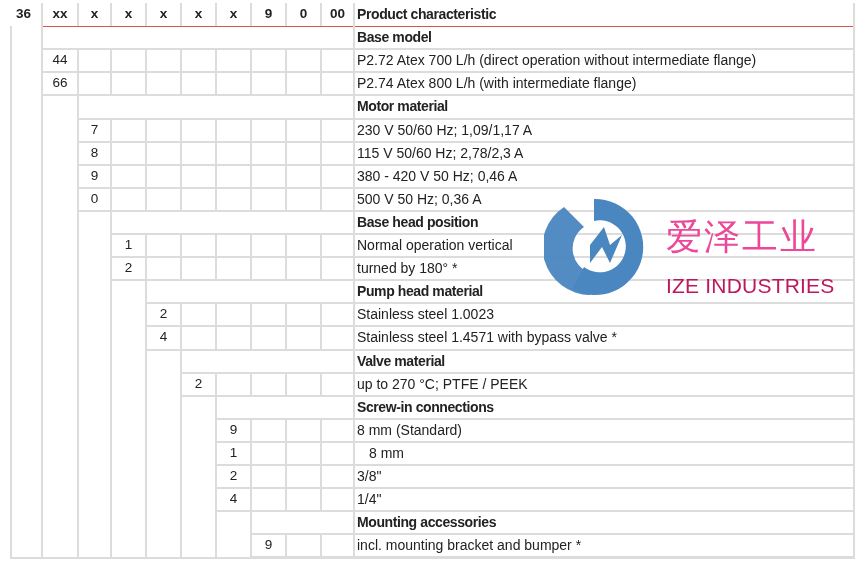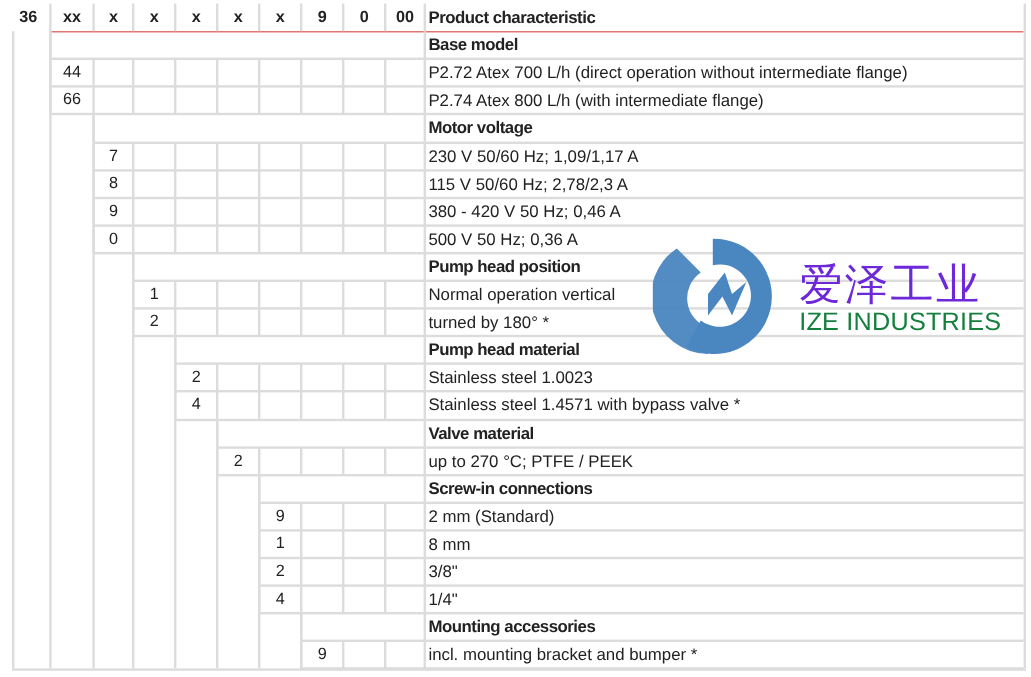--- a/index.html
+++ b/index.html
@@ -7,23 +7,23 @@
          font-family:"Liberation Sans", sans-serif; color:#222; }
   .cell { position:absolute; box-sizing:border-box; font-size:13.5px; line-height:22px;
           text-align:center; }
   .vline { position:absolute; width:2px; background:#dcdcdc; }
   .hline { position:absolute; height:2px; background:#dcdcdc; }
   .red { position:absolute; height:1px; background:#d9534f; }
   .head { font-weight:bold; font-size:13.5px; }
   .desc { position:absolute; left:357px; font-size:14px; line-height:22px; white-space:nowrap; }
   .desc.bold { font-weight:bold; letter-spacing:-0.4px; }
   .logo { position:absolute; left:544px; top:197px; width:120px; height:100px; }
-  .logo-cn { position:absolute; left:666px; top:213px; font-size:36px; color:#6d28d9; letter-spacing:2px;
+  .logo-cn { position:absolute; left:666px; top:213px; font-size:36px; color:#ec4899; letter-spacing:2px;
              font-family:"DejaVu Sans", sans-serif; }
-  .logo-en { position:absolute; left:666px; top:257px; font-size:21px; color:#15803d;
+  .logo-en { position:absolute; left:666px; top:274px; font-size:21px; color:#be185d;
              font-family:"Liberation Sans", sans-serif; letter-spacing:0.2px; }
 </style>
 </head>
 <body>
 
 <div id="table">
     <div class="cell head" style="left: 5px; top: 3px; width: 37px;">36</div>
     <div class="cell head" style="left: 42px; top: 3px; width: 36px;">xx</div>
     <div class="cell head" style="left: 78px; top: 3px; width: 33px;">x</div>
     <div class="cell head" style="left: 111px; top: 3px; width: 35px;">x</div>
@@ -68,21 +68,21 @@
     <div class="vline" style="left: 77px; top: 72.3px; height: 23.1px;"></div>
     <div class="vline" style="left: 110px; top: 72.3px; height: 23.1px;"></div>
     <div class="vline" style="left: 145px; top: 72.3px; height: 23.1px;"></div>
     <div class="vline" style="left: 180px; top: 72.3px; height: 23.1px;"></div>
     <div class="vline" style="left: 215px; top: 72.3px; height: 23.1px;"></div>
     <div class="vline" style="left: 250px; top: 72.3px; height: 23.1px;"></div>
     <div class="vline" style="left: 285px; top: 72.3px; height: 23.1px;"></div>
     <div class="vline" style="left: 320px; top: 72.3px; height: 23.1px;"></div>
     <div class="vline" style="left: 353px; top: 72.3px; height: 23.1px;"></div>
     <div class="hline" style="left: 42px; top: 94.4px; width: 811px;"></div>
-    <div class="desc bold" style="top: 95.4px;">Motor voltage</div>
+    <div class="desc bold" style="top: 95.4px;">Motor material</div>
     <div class="hline" style="left: 78px; top: 117.5px; width: 775px;"></div>
     <div class="vline" style="left: 77px; top: 95.4px; height: 23.1px;"></div>
     <div class="vline" style="left: 353px; top: 95.4px; height: 23.1px;"></div>
     <div class="cell" style="left: 78px; top: 118.5px; width: 33px;">7</div>
     <div class="desc" style="top: 118.5px;">230 V 50/60 Hz; 1,09/1,17 A</div>
     <div class="vline" style="left: 77px; top: 118.5px; height: 23.1px;"></div>
     <div class="vline" style="left: 110px; top: 118.5px; height: 23.1px;"></div>
     <div class="vline" style="left: 145px; top: 118.5px; height: 23.1px;"></div>
     <div class="vline" style="left: 180px; top: 118.5px; height: 23.1px;"></div>
     <div class="vline" style="left: 215px; top: 118.5px; height: 23.1px;"></div>
@@ -120,21 +120,21 @@
     <div class="vline" style="left: 77px; top: 187.8px; height: 23.1px;"></div>
     <div class="vline" style="left: 110px; top: 187.8px; height: 23.1px;"></div>
     <div class="vline" style="left: 145px; top: 187.8px; height: 23.1px;"></div>
     <div class="vline" style="left: 180px; top: 187.8px; height: 23.1px;"></div>
     <div class="vline" style="left: 215px; top: 187.8px; height: 23.1px;"></div>
     <div class="vline" style="left: 250px; top: 187.8px; height: 23.1px;"></div>
     <div class="vline" style="left: 285px; top: 187.8px; height: 23.1px;"></div>
     <div class="vline" style="left: 320px; top: 187.8px; height: 23.1px;"></div>
     <div class="vline" style="left: 353px; top: 187.8px; height: 23.1px;"></div>
     <div class="hline" style="left: 78px; top: 209.9px; width: 775px;"></div>
-    <div class="desc bold" style="top: 210.9px;">Pump head position</div>
+    <div class="desc bold" style="top: 210.9px;">Base head position</div>
     <div class="hline" style="left: 111px; top: 233px; width: 742px;"></div>
     <div class="vline" style="left: 110px; top: 210.9px; height: 23.1px;"></div>
     <div class="vline" style="left: 353px; top: 210.9px; height: 23.1px;"></div>
     <div class="cell" style="left: 111px; top: 234px; width: 35px;">1</div>
     <div class="desc" style="top: 234px;">Normal operation vertical</div>
     <div class="vline" style="left: 110px; top: 234px; height: 23.1px;"></div>
     <div class="vline" style="left: 145px; top: 234px; height: 23.1px;"></div>
     <div class="vline" style="left: 180px; top: 234px; height: 23.1px;"></div>
     <div class="vline" style="left: 215px; top: 234px; height: 23.1px;"></div>
     <div class="vline" style="left: 250px; top: 234px; height: 23.1px;"></div>
@@ -188,29 +188,29 @@
     <div class="vline" style="left: 250px; top: 372.6px; height: 23.1px;"></div>
     <div class="vline" style="left: 285px; top: 372.6px; height: 23.1px;"></div>
     <div class="vline" style="left: 320px; top: 372.6px; height: 23.1px;"></div>
     <div class="vline" style="left: 353px; top: 372.6px; height: 23.1px;"></div>
     <div class="hline" style="left: 181px; top: 394.7px; width: 672px;"></div>
     <div class="desc bold" style="top: 395.7px;">Screw-in connections</div>
     <div class="hline" style="left: 216px; top: 417.8px; width: 637px;"></div>
     <div class="vline" style="left: 215px; top: 395.7px; height: 23.1px;"></div>
     <div class="vline" style="left: 353px; top: 395.7px; height: 23.1px;"></div>
     <div class="cell" style="left: 216px; top: 418.8px; width: 35px;">9</div>
-    <div class="desc" style="top: 418.8px;">2 mm (Standard)</div>
+    <div class="desc" style="top: 418.8px;">8 mm (Standard)</div>
     <div class="vline" style="left: 215px; top: 418.8px; height: 23.1px;"></div>
     <div class="vline" style="left: 250px; top: 418.8px; height: 23.1px;"></div>
     <div class="vline" style="left: 285px; top: 418.8px; height: 23.1px;"></div>
     <div class="vline" style="left: 320px; top: 418.8px; height: 23.1px;"></div>
     <div class="vline" style="left: 353px; top: 418.8px; height: 23.1px;"></div>
     <div class="hline" style="left: 216px; top: 440.9px; width: 637px;"></div>
     <div class="cell" style="left: 216px; top: 441.9px; width: 35px;">1</div>
-    <div class="desc" style="top: 441.9px;">8 mm</div>
+    <div class="desc" style="top: 441.9px; margin-left: 12px;">8 mm</div>
     <div class="vline" style="left: 215px; top: 441.9px; height: 23.1px;"></div>
     <div class="vline" style="left: 250px; top: 441.9px; height: 23.1px;"></div>
     <div class="vline" style="left: 285px; top: 441.9px; height: 23.1px;"></div>
     <div class="vline" style="left: 320px; top: 441.9px; height: 23.1px;"></div>
     <div class="vline" style="left: 353px; top: 441.9px; height: 23.1px;"></div>
     <div class="hline" style="left: 216px; top: 464px; width: 637px;"></div>
     <div class="cell" style="left: 216px; top: 465px; width: 35px;">2</div>
     <div class="desc" style="top: 465px;">3/8"</div>
     <div class="vline" style="left: 215px; top: 465px; height: 23.1px;"></div>
     <div class="vline" style="left: 250px; top: 465px; height: 23.1px;"></div>

